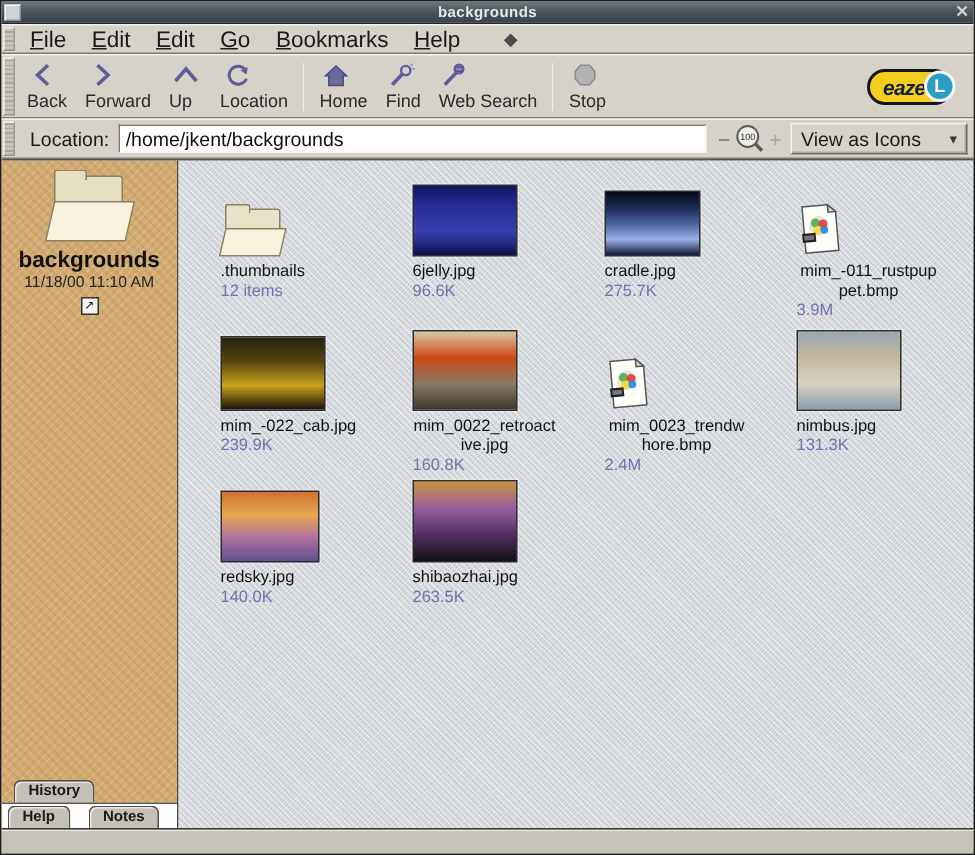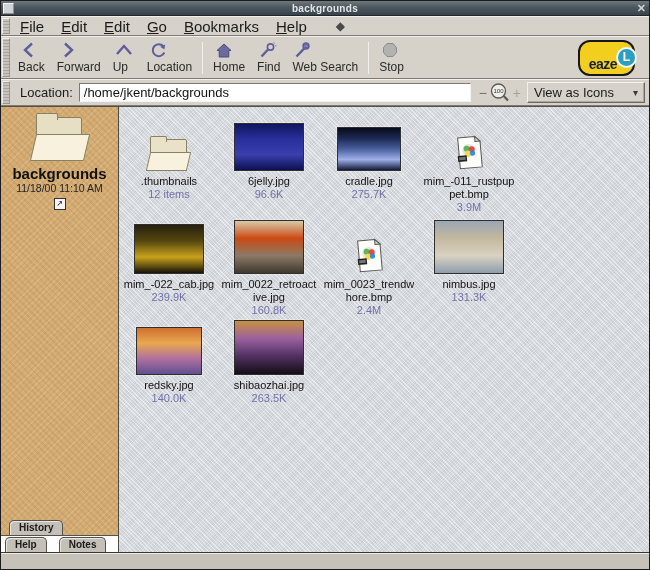--- a/index.html
+++ b/index.html
@@ -25,21 +25,21 @@
   .menu-item::first-letter { text-decoration:underline; }
   .applet-glyph { font-size:12px; color:#4a4a4a; margin-left:12px; }
 
   
   .toolbar { height:43px; flex:0 0 43px; }
   .tb-btn { display:flex; flex-direction:column; align-items:flex-start; justify-content:flex-end; padding:2px 6px 3px; cursor:default; }
   .tb-btn .lbl { font-size:12px; color:#2a2a2a; margin-top:1px; white-space:nowrap; }
   .tb-sep { width:1px; height:32px; background:#9b978f; border-right:1px solid #f0efec; margin:0 4px; }
   .tb-spacer { flex:1; }
   .eazel-logo { position:relative; margin-right:14px; height:24px; display:flex; align-items:center; cursor:default; }
-  .eazel-pill { background:#f2cf1f; border:2px solid #15151a; border-radius:12px; padding:14px 16px 2px 9px; font-size:14px; font-weight:bold; color:#15203f; letter-spacing:-.5px; }
+  .eazel-pill { background:#f2cf1f; border:2px solid #15151a; border-radius:12px; padding:2px 16px 2px 9px; font-size:14px; font-weight:bold; color:#15203f; letter-spacing:-.5px;font-style:italic; }
   .eazel-badge { position:absolute; right:-2px; top:1px; width:21px; height:21px; border-radius:50%; background:#2b9fc0; border:2px solid #f5f6f6; color:#fff; font-size:12px; font-weight:bold; display:flex; align-items:center; justify-content:center; }
 
   
   .locationbar { height:27px; flex:0 0 27px; }
   .loc-label { font-size:13px; color:#1a1a1a; margin:0 6px 0 8px; white-space:nowrap; }
   .loc-input { flex:1; height:19px; border:1px solid #7e7a72; border-bottom-color:#f4f3f0; border-right-color:#f4f3f0; background:#fff; font-family:"Liberation Sans",sans-serif; font-size:13px; color:#111; padding:0 4px; outline:none; min-width:120px; }
   .zoom-ctrl { display:flex; align-items:center; margin:0 6px 0 8px; gap:2px; }
   .zoom-minus { font-size:14px; color:#6f6f6f; }
   .zoom-plus { font-size:14px; color:#a8a49c; }
   .view-dd { display:flex; align-items:center; justify-content:space-between; width:118px; height:21px; margin-right:4px; background:#d6d2ca; border:1px solid #f2f1ee; border-right-color:#6e6a62; border-bottom-color:#6e6a62; box-shadow:inset -1px -1px 0 #aca89f; padding:0 6px; cursor:default; }
@@ -64,21 +64,21 @@
   .sb-history-row { padding-left:8px; }
   .sb-white-strip { background:#fdfdfd; border-top:1px solid #55524b; height:17px; padding-left:4px; display:flex; align-items:flex-end; gap:12px; }
 
   .main { flex:1; overflow:hidden; padding:8px 0 0 0;
     background-color:#d8dbdf;
     background-image:repeating-linear-gradient(45deg, rgba(255,255,255,.45) 0 1px, rgba(0,0,0,0) 1px 3px),
                      repeating-linear-gradient(-45deg, rgba(135,145,158,.16) 0 1px, rgba(0,0,0,0) 1px 2px); }
   .icon-row { display:flex; align-items:flex-start; }
   .icon-row.r0 { min-height:86px; }
   .icon-row.r1 { min-height:92px; }
-  .tile { width:100px; display:flex; flex-direction:column; align-items:center; cursor:default; }
+  .tile { width:100px; display:flex; flex-direction:column; align-items:flex-start; cursor:default;margin-left:28px; }
   .r0 .icon-area { height:56px; } .r1 .icon-area { height:60px; } .r2 .icon-area { height:58px; }
   .icon-area { display:flex; align-items:flex-end; justify-content:center; }
   .thumb { border:1px solid #2e2e2e; box-shadow:0 0 0 1px rgba(255,255,255,.25); }
   .thumb-folder { position:relative; width:44px; height:34px; }
   .thumb-folder .back { position:absolute; left:3px; top:2px; width:37px; height:30px; background:#e9e1c8; border:1px solid #8a8064; border-radius:2px; }
   .thumb-folder .back::before { content:""; position:absolute; left:-1px; top:-4px; width:15px; height:5px; background:#e9e1c8; border:1px solid #8a8064; border-bottom:none; border-radius:2px 2px 0 0; }
   .thumb-folder .front { position:absolute; left:1px; bottom:0; width:41px; height:19px; background:#f7f1de; border:1px solid #8a8064; transform:skewX(-13deg); }
   .fname { max-width:96px; text-align:center; font-size:11px; color:#121212; line-height:1.18; margin-top:4px; overflow-wrap:break-word; }
   .fsize { font-size:11px; color:#7272aa; line-height:1.2; }
 

